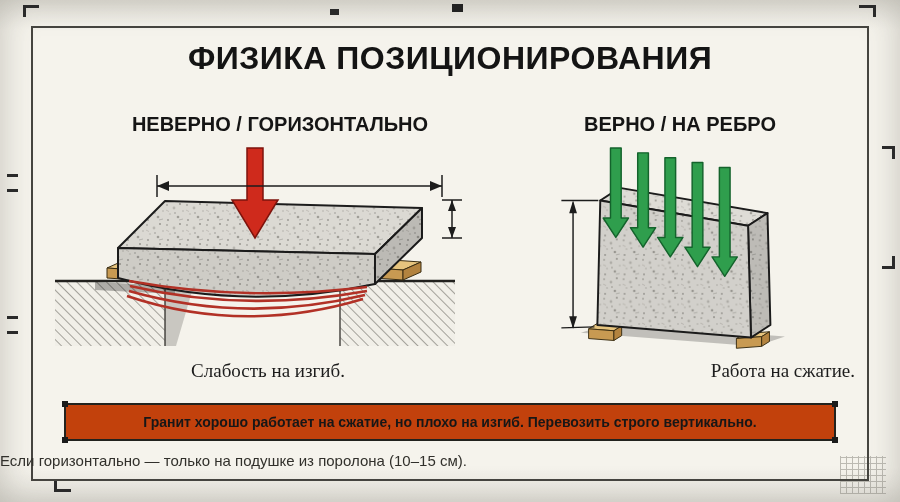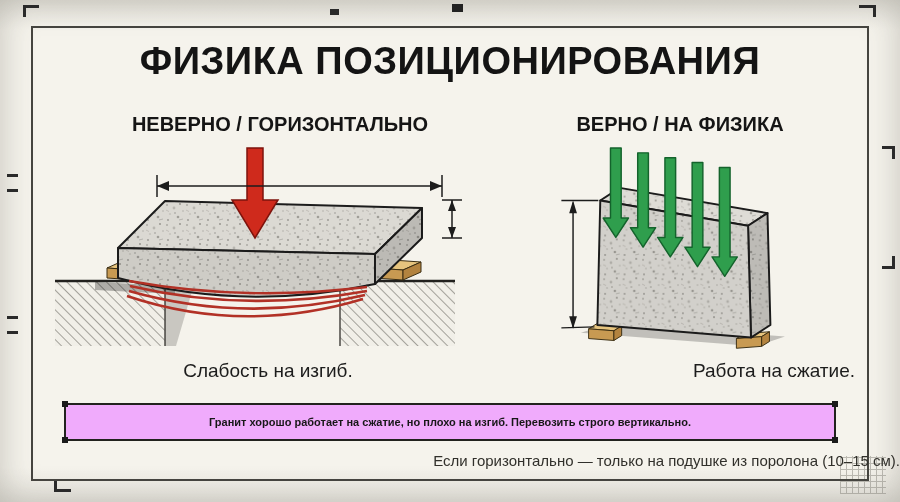--- a/index.html
+++ b/index.html
@@ -3,38 +3,38 @@
 <meta charset="utf-8">
 <style>
   html,body{margin:0;padding:0;background:#c9c7c0;font-family:"Liberation Sans",sans-serif;}
   .canvas{position:relative;width:900px;height:502px;overflow:hidden;background:#efede6;}
   .paper{position:absolute;inset:0;
     background:linear-gradient(180deg,#e7e5dd 0%,#f5f3ec 6%,#f5f3ec 93%,#e9e7e0 100%);
     box-shadow:inset 0 0 34px rgba(70,66,55,.28);}
   .frame{position:absolute;top:26px;left:31px;right:31px;bottom:21px;
     border:2px solid #45443f;pointer-events:none;}
   .title{position:absolute;top:40px;left:0;width:100%;margin:0;text-align:center;
-    font-size:38px;font-weight:bold;color:#141414;letter-spacing:.5px;}
+    font-size:32px;font-weight:bold;color:#141414;letter-spacing:.5px;}
   .heading{position:absolute;font-size:20px;font-weight:bold;color:#151515;text-align:center;}
   .heading-left{left:60px;top:113px;width:440px;}
   .heading-right{left:505px;top:113px;width:350px;}
   .illus{position:absolute;}
   .illus-left{left:45px;top:142px;}
   .illus-right{left:505px;top:140px;}
-  .caption{position:absolute;font-size:19px;font-weight:500;color:#1c1c1c;text-align:center;}
+  .caption{position:absolute;font-size:19px;font-weight:500;color:#1c1c1c;text-align:center;font-family:Liberation Serif, serif;}
   .caption-left{left:48px;top:360px;width:440px;}
   .caption-right{left:505px;top:360px;width:350px;text-align:right;}
   .note-box{position:absolute;left:64px;top:403px;width:768px;height:34px;
-    border:2px solid #22221e;background:#f0abfc;
+    border:2px solid #22221e;background:#c2410c;
     display:flex;align-items:center;justify-content:center;
-    font-size:11px;font-weight:600;color:#171717;}
+    font-size:14px;font-weight:600;color:#171717;}
   .handle{position:absolute;width:6px;height:6px;background:#1b1b1b;}
   .h-tl{left:-4px;top:-4px;} .h-tr{right:-4px;top:-4px;}
   .h-bl{left:-4px;bottom:-4px;} .h-br{right:-4px;bottom:-4px;}
-  .footer{position:absolute;top:452px;left:0;width:100%;text-align:right;
+  .footer{position:absolute;top:452px;left:0;width:100%;text-align:left;
     font-size:15px;color:#31302b;}
   .mark{position:absolute;pointer-events:none;}
   .mark-tl{left:23px;top:5px;width:13px;height:9px;border-left:3px solid #2a2a2a;border-top:3px solid #2a2a2a;}
   .mark-sq1{left:330px;top:9px;width:9px;height:6px;background:#2a2a2a;}
   .mark-sq2{left:452px;top:4px;width:11px;height:8px;background:#222;}
   .mark-tr{right:24px;top:5px;width:14px;height:9px;border-right:3px solid #2a2a2a;border-top:3px solid #2a2a2a;}
   .mark-l1{left:7px;top:174px;width:11px;height:12px;border-top:3px solid #2a2a2a;border-bottom:3px solid #2a2a2a;}
   .mark-l2{left:7px;top:316px;width:11px;height:12px;border-top:3px solid #2a2a2a;border-bottom:3px solid #2a2a2a;}
   .mark-r1{right:5px;top:146px;width:10px;height:10px;border-right:3px solid #2a2a2a;border-top:3px solid #2a2a2a;}
   .mark-r2{right:5px;top:256px;width:10px;height:10px;border-right:3px solid #2a2a2a;border-bottom:3px solid #2a2a2a;}
@@ -138,21 +138,21 @@
       <line x1="407" y1="58" x2="407" y2="96"></line>
       <line x1="397" y1="58" x2="417" y2="58"></line>
       <line x1="397" y1="96" x2="417" y2="96"></line>
       <polygon points="407,58 403,69 411,69" stroke="none"></polygon>
       <polygon points="407,96 403,85 411,85" stroke="none"></polygon>
     </g>
   </svg>
 
   <div class="caption caption-left">Слабость на изгиб.</div>
 
-  <div class="heading heading-right">ВЕРНО / НА ФИЗИКА</div>
+  <div class="heading heading-right">ВЕРНО / НА РЕБРО</div>
 
   <svg class="illus illus-right" width="350" height="226" viewBox="0 0 360 232">
     <defs>
       <pattern id="graniteR" width="20" height="20" patternUnits="userSpaceOnUse">
         <rect width="20" height="20" fill="#dedcd6"></rect>
         <circle cx="2" cy="3" r="1" fill="#adaba5"></circle>
           <circle cx="9" cy="6" r="1.4" fill="#b8b6b0"></circle>
         <circle cx="15" cy="2" r="0.9" fill="#908e89"></circle>
           <circle cx="5" cy="12" r="1.1" fill="#c6c4be"></circle>
         <circle cx="13" cy="15" r="1.3" fill="#a09e98"></circle>

